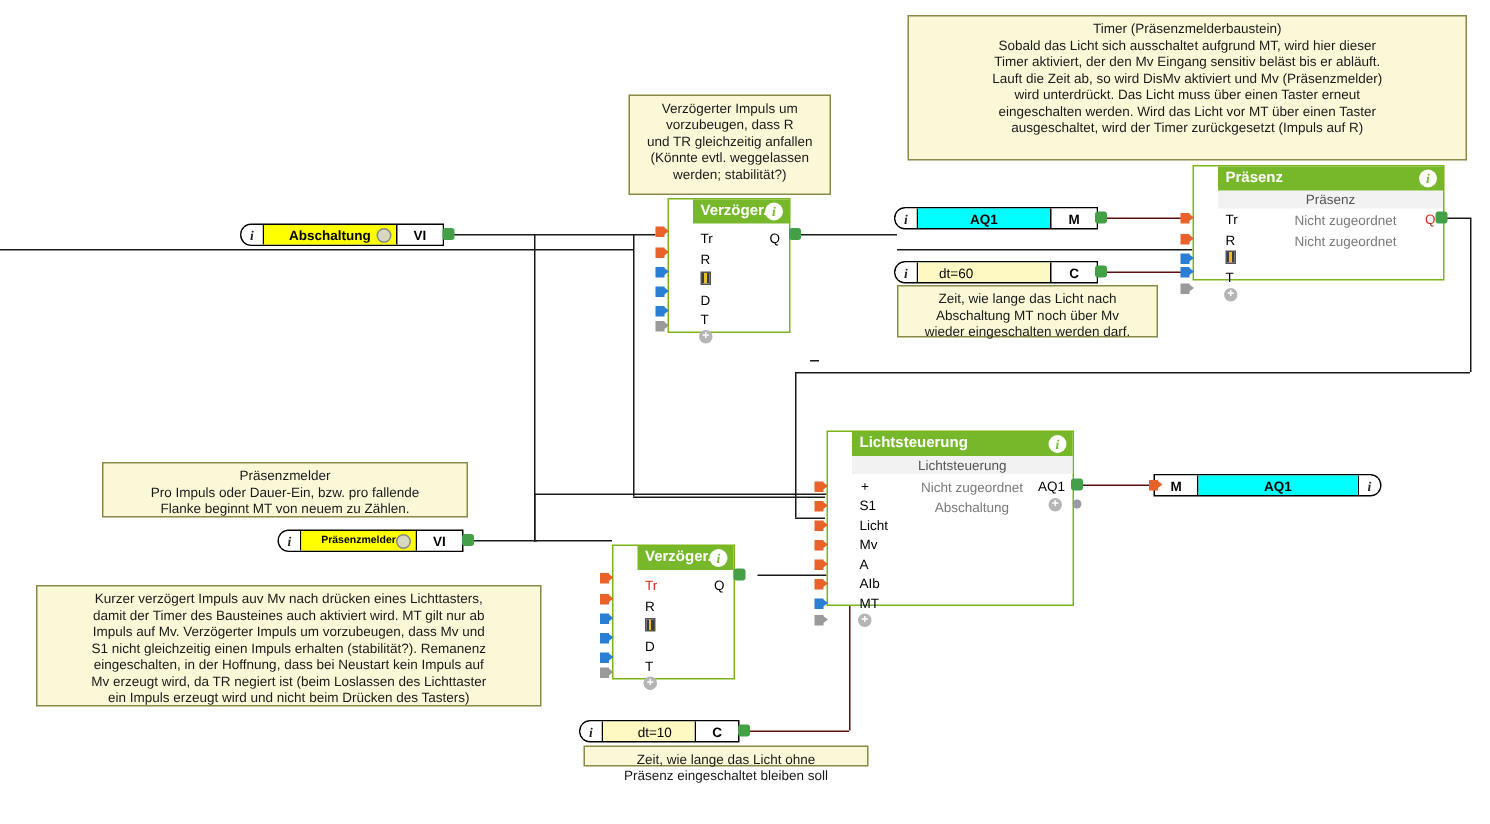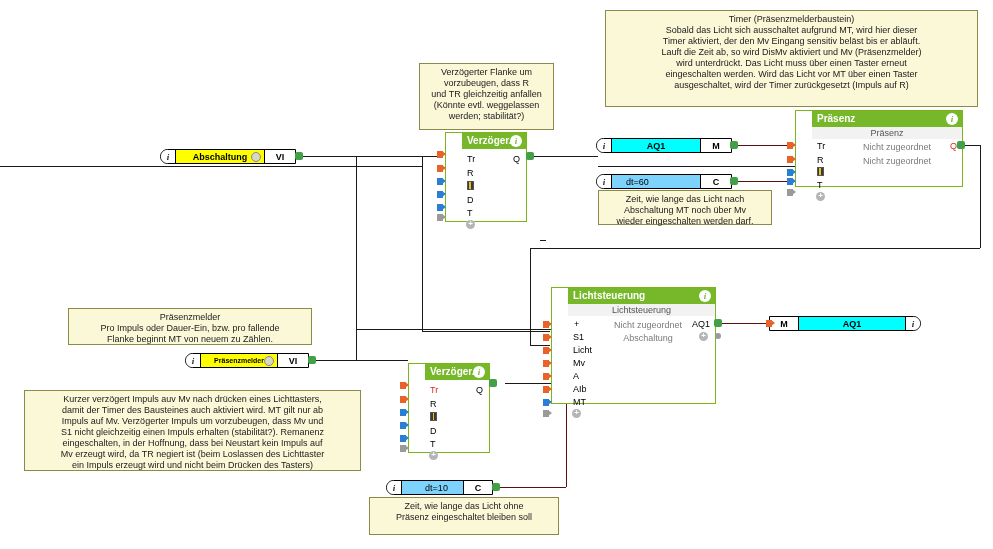--- a/index.html
+++ b/index.html
@@ -138,21 +138,21 @@
   .io.out .code{border-left:none;border-right:1px solid #000;}
   .io .ibadge-r{
     width:14px;border-left:1px solid #000;
     display:flex;align-items:center;justify-content:center;
     font-family:"Liberation Serif", serif;font-style:italic;font-weight:bold;
     font-size:9px;color:#222;background:#fff;
     border-radius:0 7px 7px 0;
   }
   .yellowfill{background:#ffff00;}
   .cyanfill{background:#00ffff;}
-  .greyfill{background:#7dd3fc;}
+  .greyfill{background:#fef9c3;}
 
   
   .stub-out{position:absolute;width:8px;height:8px;background:#43a047;border-radius:2px;}
   .stub-in{position:absolute;width:9px;height:7px;}
   .stub-in .body{position:absolute;left:0;top:0;width:6px;height:7px;background:#e8622a;}
   .stub-in .tip{position:absolute;left:5px;top:0;width:0;height:0;
     border-top:3.5px solid transparent;border-bottom:3.5px solid transparent;border-left:4px solid #e8622a;}
 
   
   .wire{position:absolute;background:#5a1010;}
@@ -198,21 +198,21 @@
   <div class="wire v" style="left:566px;top:392px;height:95px;"></div>
 
   <div class="note" style="left:605px;top:10px;width:373px;height:97px;">Timer (Präsenzmelderbaustein)
 Sobald das Licht sich ausschaltet aufgrund MT, wird hier dieser
 Timer aktiviert, der den Mv Eingang sensitiv beläst bis er abläuft.
 Lauft die Zeit ab, so wird DisMv aktiviert und Mv (Präsenzmelder)
 wird unterdrückt. Das Licht muss über einen Taster erneut
 eingeschalten werden. Wird das Licht vor MT über einen Taster
 ausgeschaltet, wird der Timer zurückgesetzt (Impuls auf R)</div>
 
-  <div class="note" style="left:419px;top:63px;width:135px;height:67px;">Verzögerter Flanke um
+  <div class="note" style="left:419px;top:63px;width:135px;height:67px;">Verzögerter Impuls um
 vorzubeugen, dass R
 und TR gleichzeitig anfallen
 (Könnte evtl. weggelassen
 werden; stabilität?)</div>
 
 
   <div class="note" style="left:598px;top:190px;width:174px;height:35px;">Zeit, wie lange das Licht nach
 Abschaltung MT noch über Mv
 wieder eingeschalten werden darf.</div>
 
@@ -221,21 +221,21 @@
 Flanke beginnt MT von neuem zu Zählen.</div>
 
   <div class="note" style="left:24px;top:390px;width:337px;height:81px;">Kurzer verzögert Impuls auv Mv nach drücken eines Lichttasters,
 damit der Timer des Bausteines auch aktiviert wird. MT gilt nur ab
 Impuls auf Mv. Verzögerter Impuls um vorzubeugen, dass Mv und
 S1 nicht gleichzeitig einen Impuls erhalten (stabilität?). Remanenz
 eingeschalten, in der Hoffnung, dass bei Neustart kein Impuls auf
 Mv erzeugt wird, da TR negiert ist (beim Loslassen des Lichttaster
 ein Impuls erzeugt wird und nicht beim Drücken des Tasters)</div>
 
-  <div class="note" style="left:369px;top:497px;width:190px;height:38px;text-align:center;">Zeit, wie lange das Licht ohne
+  <div class="note" style="left:389px;top:497px;width:190px;height:14px;text-align:center;">Zeit, wie lange das Licht ohne
 Präsenz eingeschaltet bleiben soll</div>
 
   <div class="io" style="left:160px;top:149px;width:136px;border-radius:8px 0 0 8px;">
     <div class="ibadge">i</div>
     <div class="name yellowfill">
       <span>Abschaltung</span>
       <span class="cfgdot"></span>
     </div>
     <div class="code">VI</div>
   </div>

